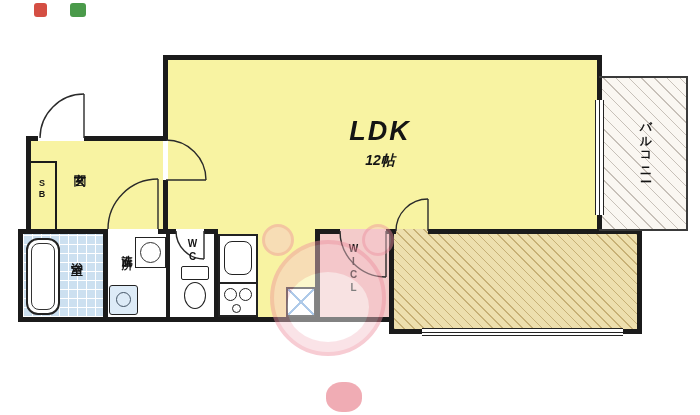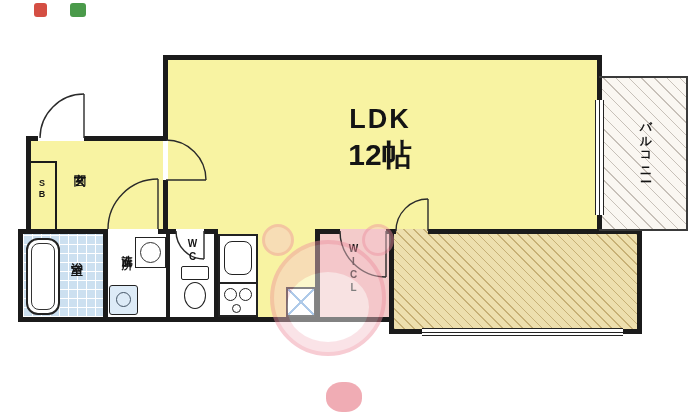--- a/index.html
+++ b/index.html
@@ -127,23 +127,23 @@
       <path d="M 158 229 L 158 179"></path>
       <path d="M 176 231 A 28 28 0 0 0 204 259"></path>
       <path d="M 204 231 L 204 259"></path>
       <path d="M 340 231 A 46 46 0 0 0 386 277"></path>
       <path d="M 386 231 L 386 277"></path>
       <path d="M 396 231 A 32 32 0 0 1 428 199"></path>
       <path d="M 428 231 L 428 199"></path>
     </g>
   </svg>
 
-  <div class="label center" style="left:285px;top:104px;width:190px;">
+  <div class="label center" style="left:285px;top:116px;width:190px;font-style:italic;">
     <div style="font-size:27px;letter-spacing:2px;">LDK</div>
-    <div style="font-size:30px;">12帖</div>
+    <div style="font-size:14px;margin-top:5px;">12帖</div>
   </div>
   <div class="label vtext" style="left:637px;top:112px;font-size:12px;font-weight:bold;">バルコニー</div>
   <div class="label vtext" style="left:348px;top:243px;font-size:10px;">WICL</div>
   <div class="label vtext" style="left:187px;top:238px;font-size:10px;">WC</div>
   <div class="label vtext" style="left:119px;top:246px;font-size:11px;">洗面所</div>
   <div class="label vtext" style="left:68px;top:252px;font-size:12px;">浴室</div>
   <div class="label vtext" style="left:71px;top:164px;font-size:12px;">玄関</div>
   <div class="label vtext" style="left:37px;top:178px;font-size:9px;letter-spacing:1px;">SB</div>
 
   <div class="watermark" style="left:0;top:0;width:700px;height:415px;">

